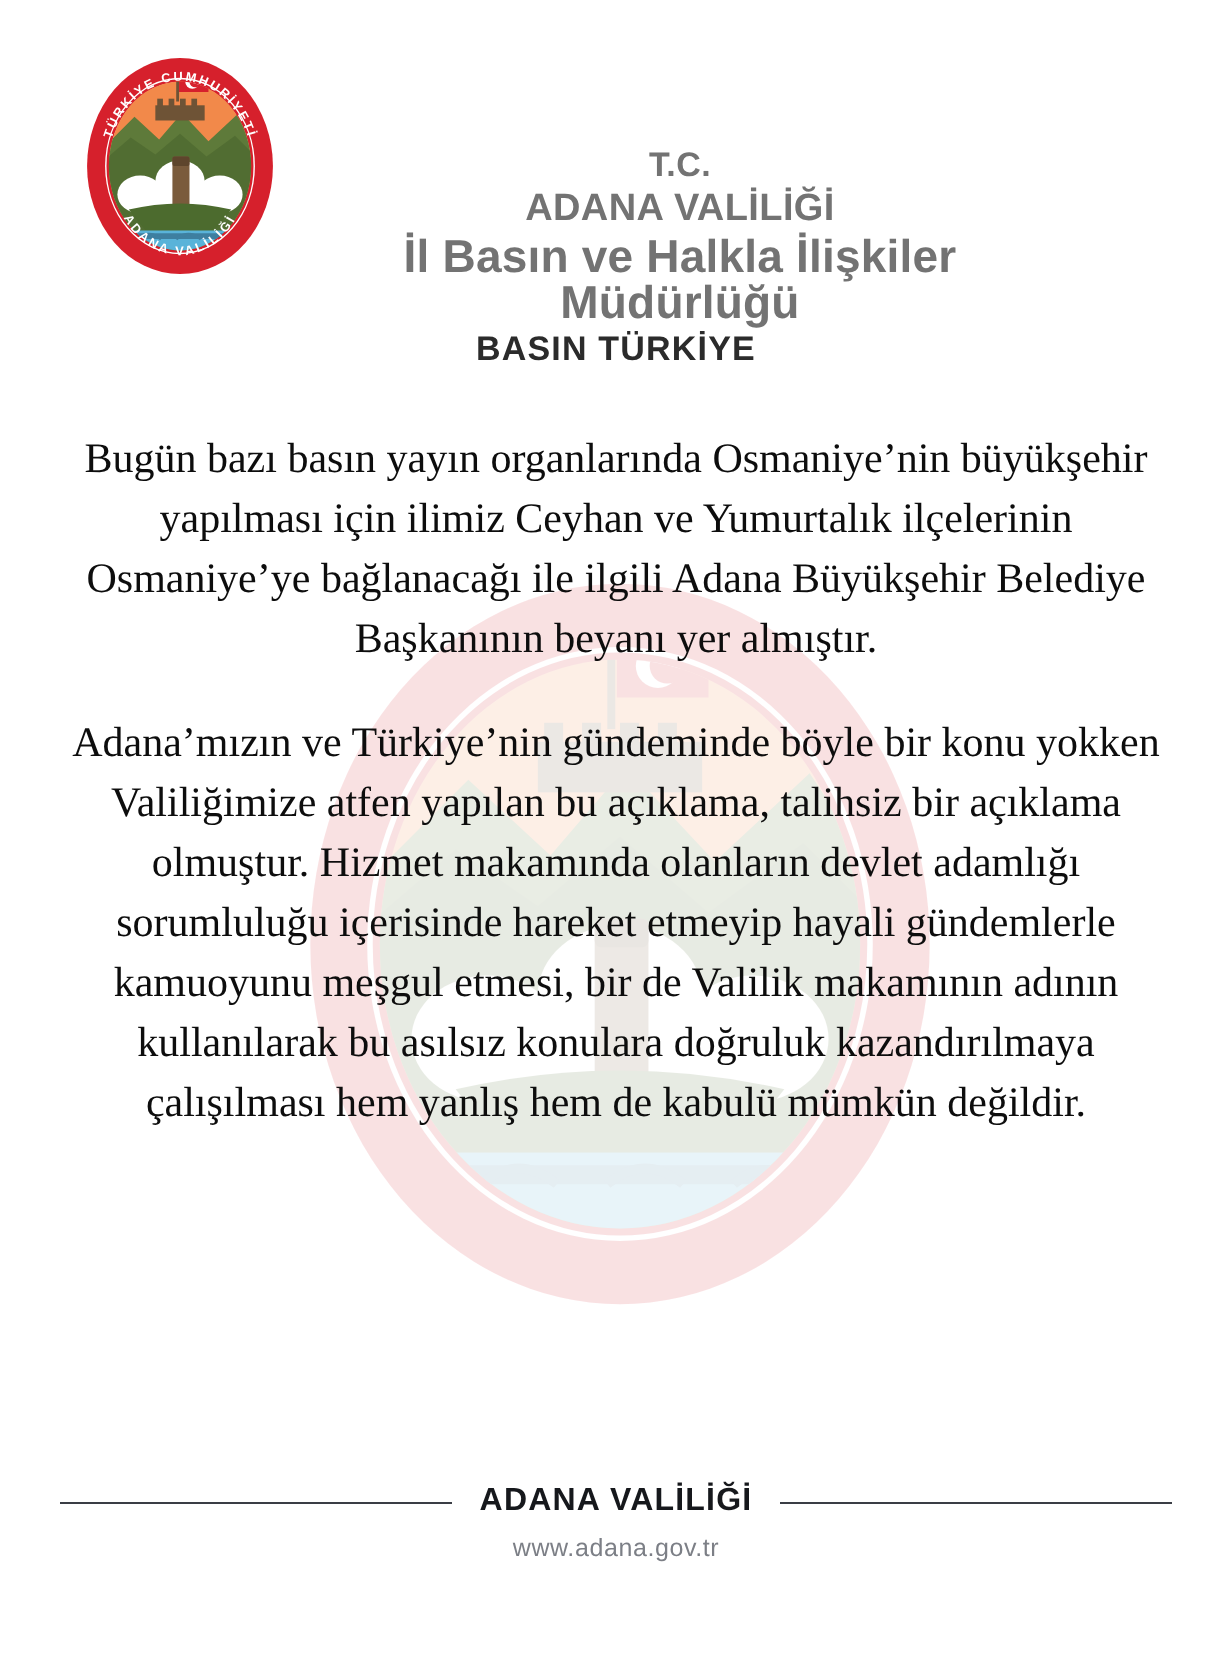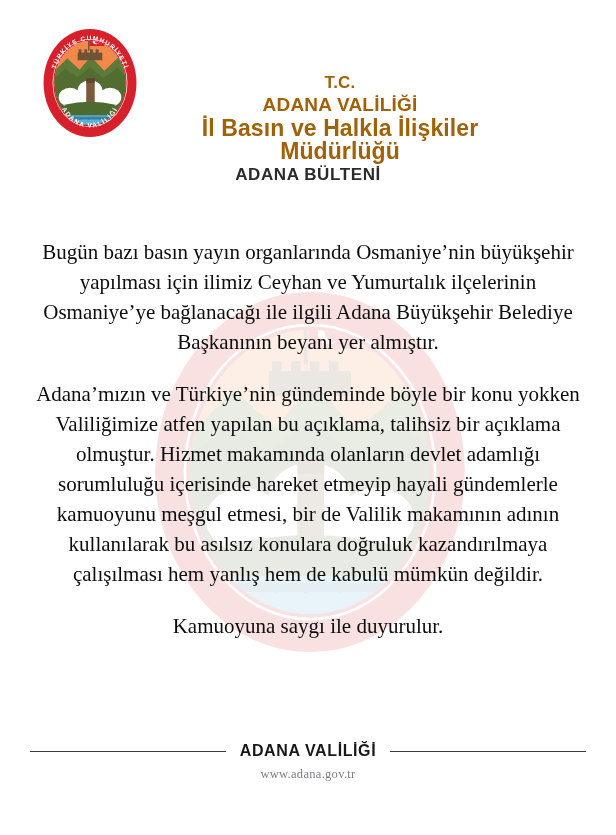--- a/index.html
+++ b/index.html
@@ -44,21 +44,21 @@
     width: 96px;
     height: 110px;
   }
   .header-titles {
     position: absolute;
     left: 140px;
     top: 72px;
     width: 400px;
     text-align: center;
     font-family: "Liberation Sans", "DejaVu Sans", sans-serif;
-    color: #a16207;
+    color: #737373;
   }
   .title-tc {
     font-size: 17px;
     font-weight: bold;
     line-height: 21px;
     letter-spacing: 0.2px;
   }
   .title-main {
     font-size: 19px;
     font-weight: bold;
@@ -84,21 +84,20 @@
     color: #2b2b2b;
   }
 
   
   .body-area {
     position: absolute;
     left: 36px;
     top: 214px;
     width: 544px;
     z-index: 1;
-    margin-top: 23px;
   }
   .para {
     text-align: center;
     font-size: 21px;
     line-height: 30px;
     color: #0d0d0d;
     margin: 0 0 22px 0;
     font-family: "Liberation Serif", "DejaVu Serif", serif;
   }
   .para.last {
@@ -132,21 +131,21 @@
     font-family: "Liberation Sans", "DejaVu Sans", sans-serif;
     font-size: 16px;
     font-weight: bold;
     letter-spacing: 0.6px;
     color: #16181c;
     white-space: nowrap;
   }
   .footer-url {
     margin-top: 7px;
     text-align: center;
-    font-family: Liberation Serif, serif;
+    font-family: Liberation Sans, sans-serif;
     font-size: 12.5px;
     letter-spacing: 0.3px;
     color: #7c7f86;
   }
 </style>
 </head>
 <body>
 
 <div class="watermark">
   <svg viewBox="0 0 200 232" width="316" height="368" xmlns="http://www.w3.org/2000/svg" aria-hidden="true">
@@ -233,27 +232,26 @@
       </text>
     </svg>
   </div>
 
   <div class="header-titles">
     <div class="title-tc">T.C.</div>
     <div class="title-main">ADANA VALİLİĞİ</div>
     <div class="title-sub">İl Basın ve Halkla İlişkiler Müdürlüğü</div>
   </div>
 
-  <div class="bulletin-label">ADANA BÜLTENİ</div>
+  <div class="bulletin-label">BASIN TÜRKİYE</div>
 </div>
 
 <div class="body-area">
   <p class="para p1">Bugün bazı basın yayın organlarında Osmaniye’nin büyükşehir yapılması için ilimiz Ceyhan ve Yumurtalık ilçelerinin Osmaniye’ye bağlanacağı ile ilgili Adana Büyükşehir Belediye Başkanının beyanı yer almıştır.</p>
   <p class="para p2">Adana’mızın ve Türkiye’nin gündeminde böyle bir konu yokken Valiliğimize atfen yapılan bu açıklama, talihsiz bir açıklama olmuştur. Hizmet makamında olanların devlet adamlığı sorumluluğu içerisinde hareket etmeyip hayali gündemlerle kamuoyunu meşgul etmesi, bir de Valilik makamının adının kullanılarak bu asılsız konulara doğruluk kazandırılmaya çalışılması hem yanlış hem de kabulü mümkün değildir.</p>
-  <p class="para last">Kamuoyuna saygı ile duyurulur.</p>
 </div>
 
 <div class="footer">
   <div class="footer-row">
     <div class="footer-rule"></div>
     <div class="footer-brand">ADANA VALİLİĞİ</div>
     <div class="footer-rule"></div>
   </div>
   <div class="footer-url">www.adana.gov.tr</div>
 </div>

